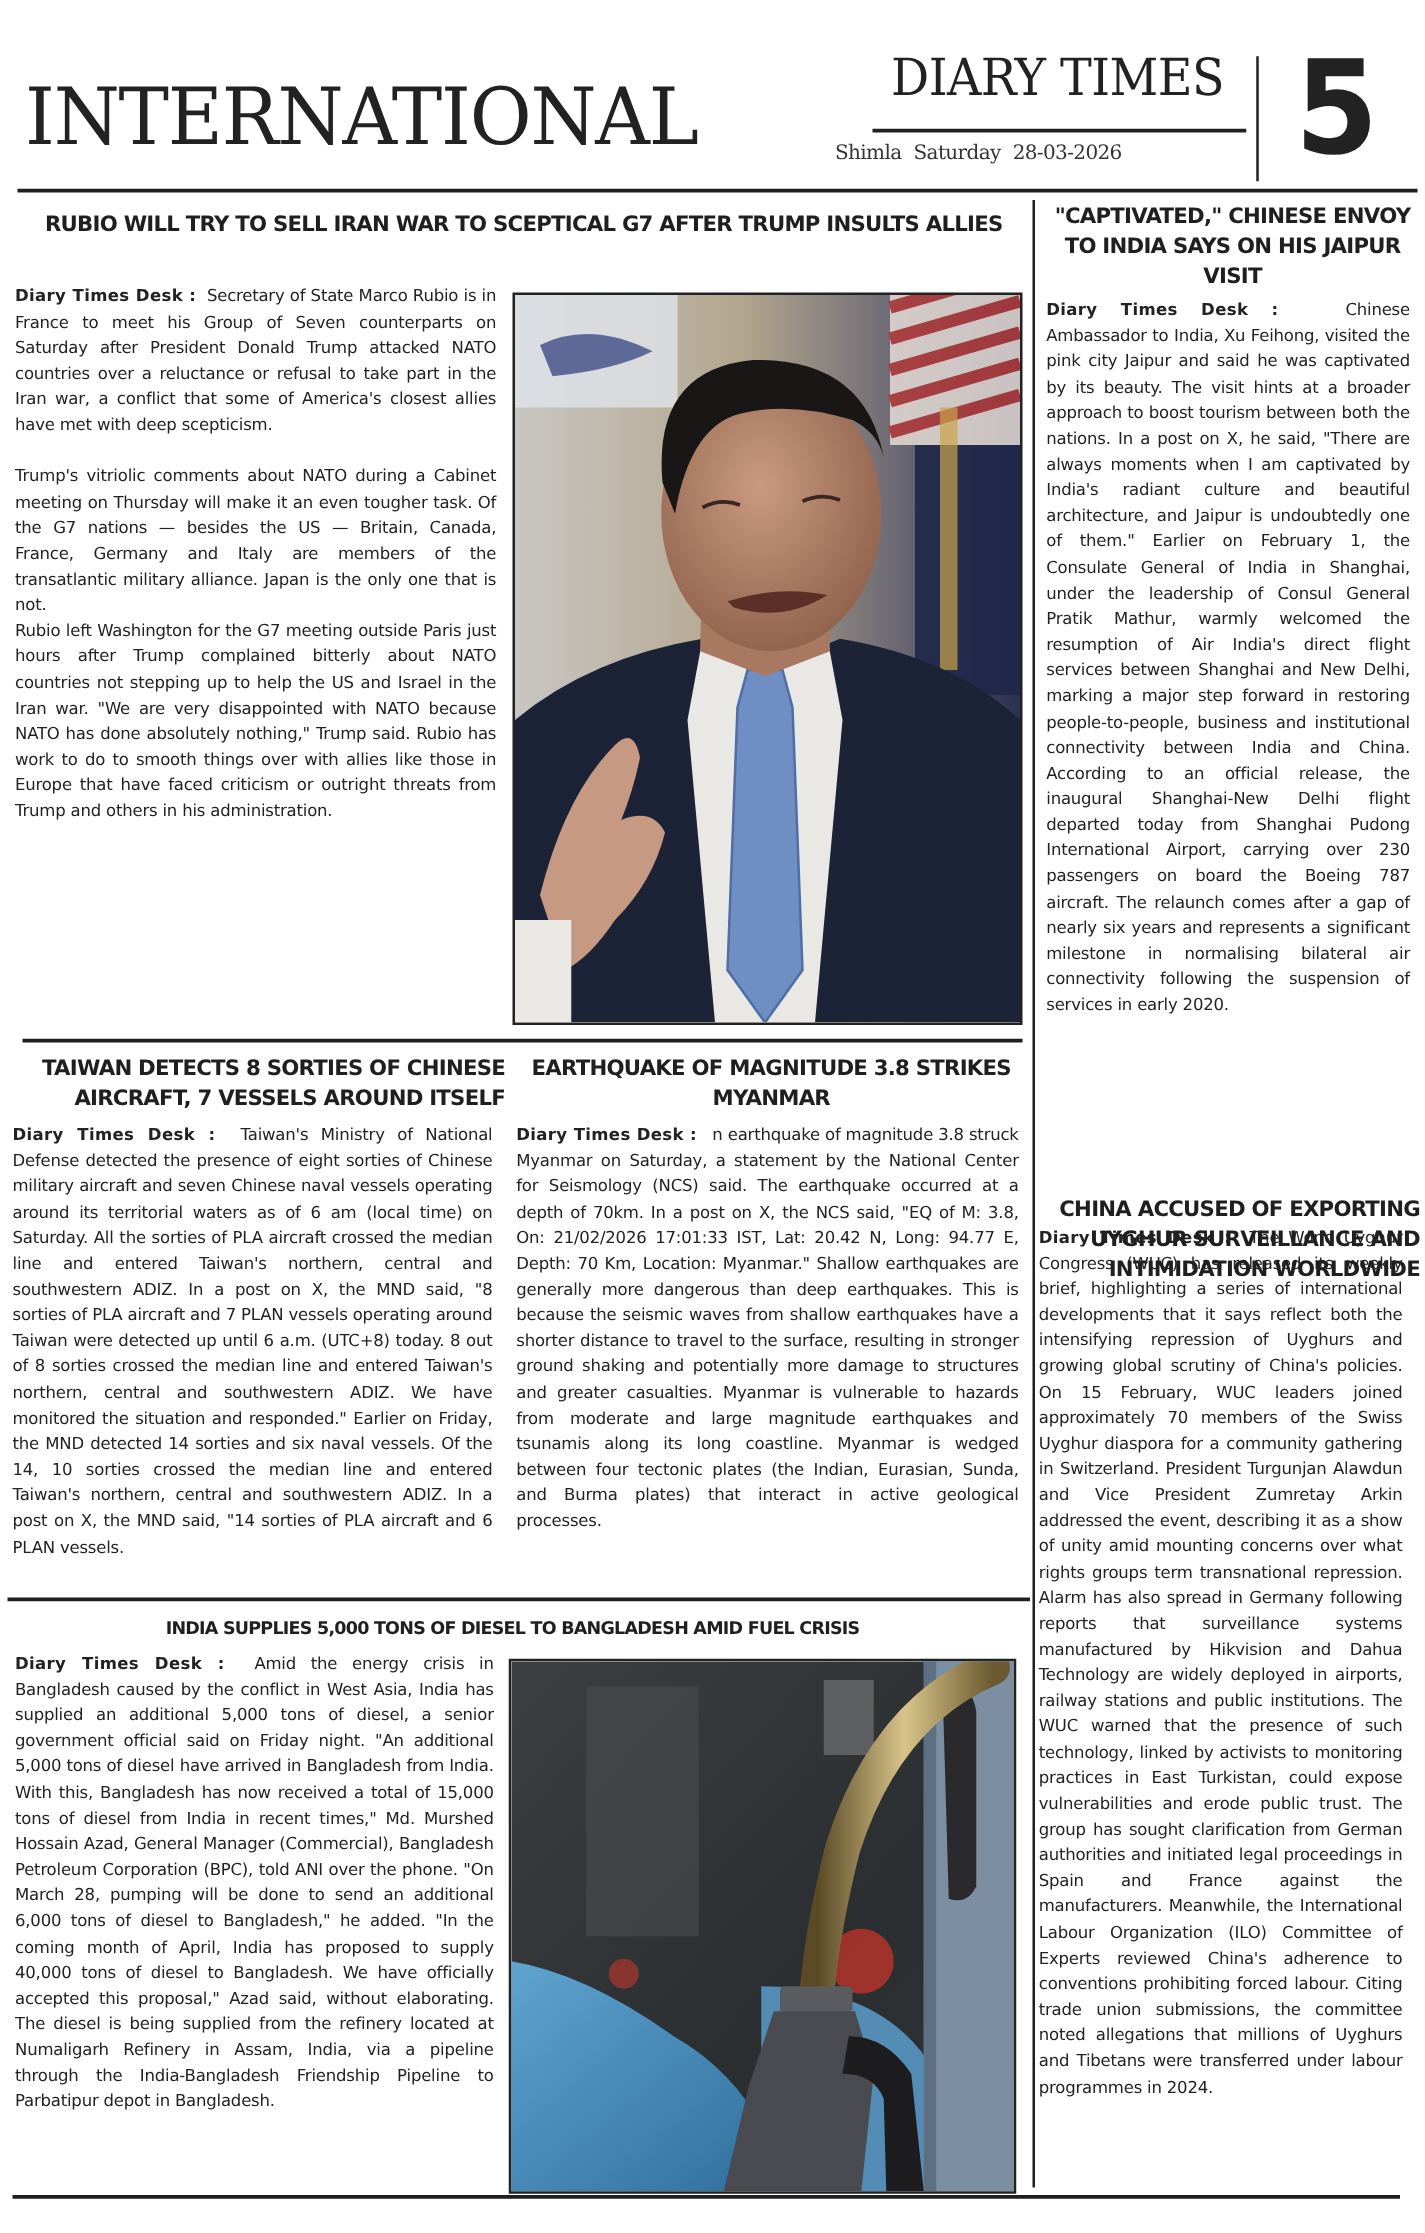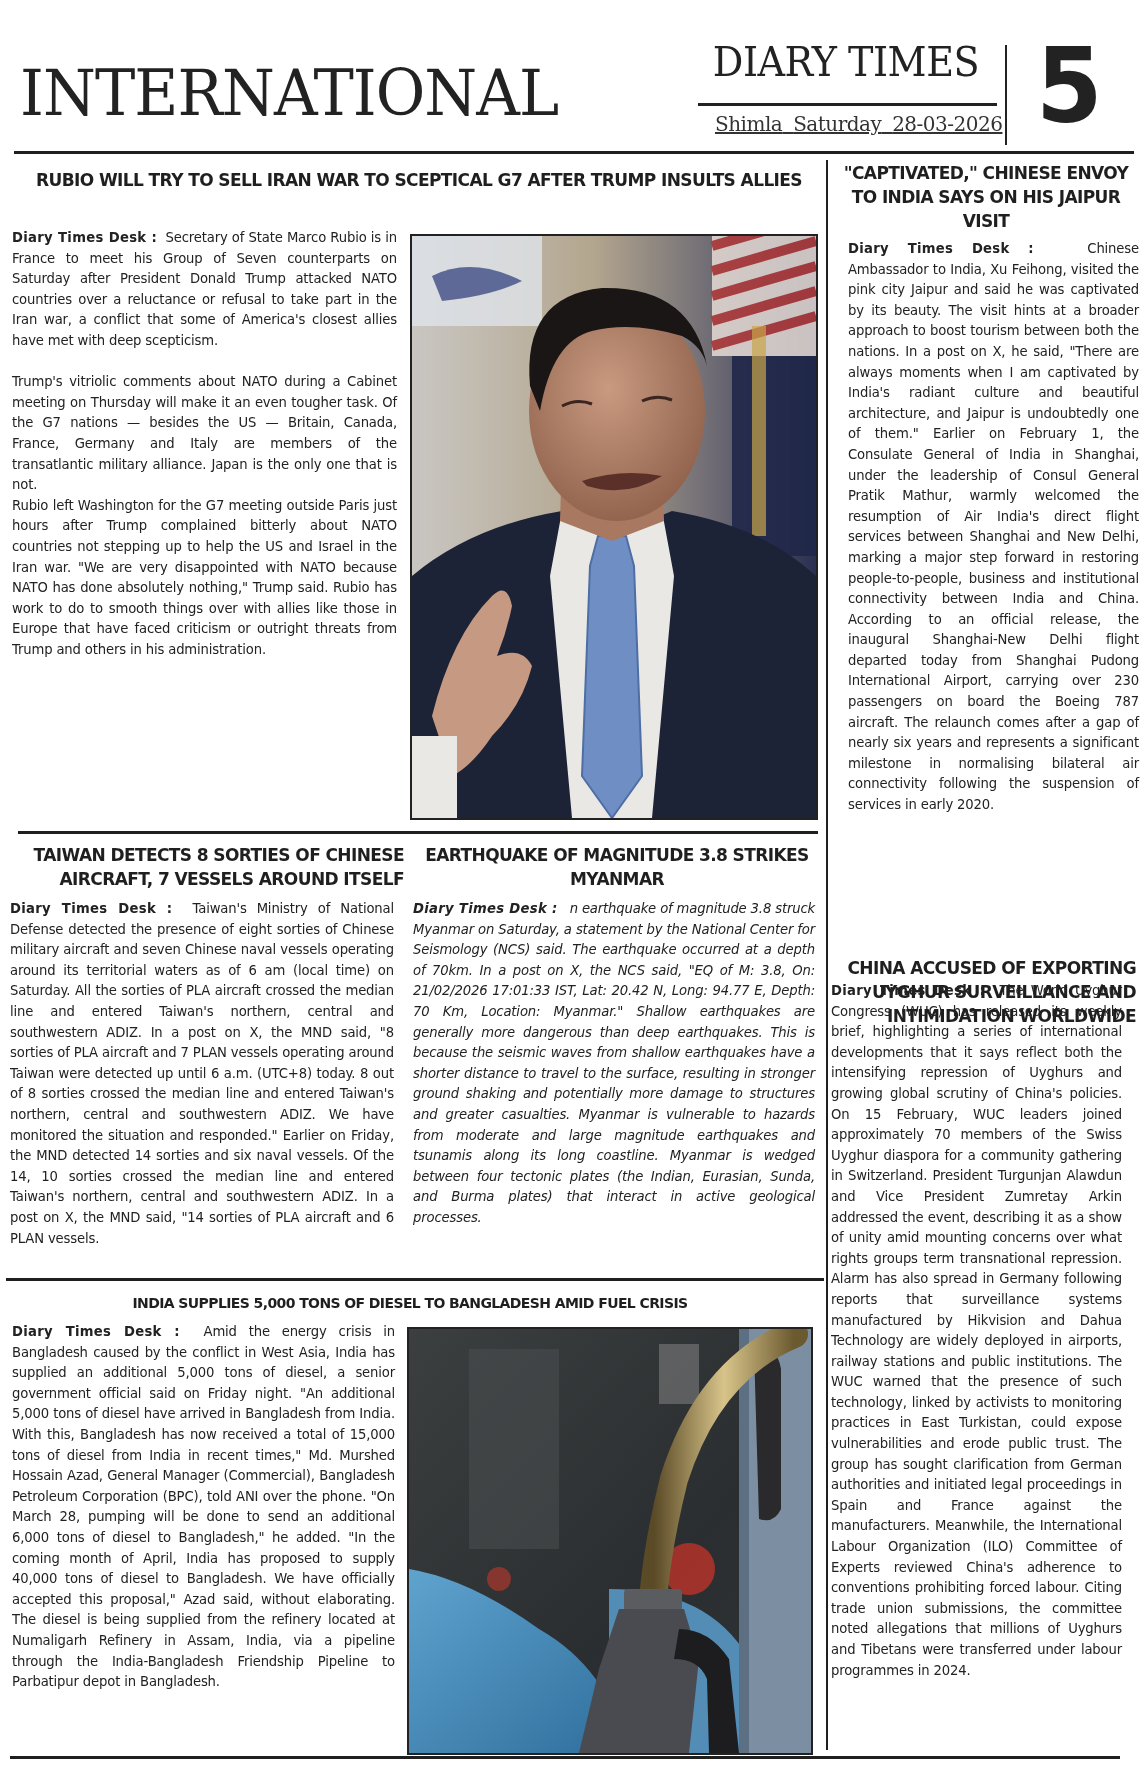--- a/index.html
+++ b/index.html
@@ -3,21 +3,21 @@
 <meta charset="utf-8">
 <style>
   html, body { margin: 0; padding: 0; background: #ffffff; }
   body { width: 1140px; height: 1786px; position: relative; overflow: hidden; color: #1b1b1b; font-family: "DejaVu Sans", sans-serif; }
   .abs { position: absolute; }
 
   
   .section-title { left: 20px; top: 62px; font-family: "DejaVu Serif", serif; font-size: 63px; letter-spacing: -1px; color: #222; line-height: 1; transform: scaleX(0.96); transform-origin: left; }
   .paper-name { left: 700px; top: 42px; width: 292px; text-align: center; font-family: "DejaVu Serif", serif; font-size: 41px; color: #222; line-height: 1; letter-spacing: -0.5px; transform: scaleX(0.93); transform-origin: center; }
   .masthead-underline { left: 698px; top: 103px; width: 299px; height: 3px; background: #222; }
-  .dateline { left: 715px; top: 112px; width: 298px; font-family: "DejaVu Serif", serif; font-size: 20px; color: #333; white-space: nowrap; letter-spacing: -0.5px; word-spacing: 5px; text-decoration: underline; }
+  .dateline { left: 668px; top: 112px; width: 298px; font-family: "DejaVu Serif", serif; font-size: 16px; color: #333; white-space: nowrap; letter-spacing: -0.5px; word-spacing: 5px; }
   .vrule-masthead { left: 1005px; top: 45px; width: 2px; height: 100px; background: #222; }
   .page-number { left: 1036px; top: 34px; font-family: "DejaVu Sans", sans-serif; font-weight: bold; font-size: 104px; color: #222; line-height: 1; transform: scaleX(0.92); transform-origin: left; }
   .hrule { height: 3px; background: #1f1f1f; }
 
   
   .headline { font-family: "DejaVu Sans", sans-serif; font-weight: bold; color: #1f1f1f; text-align: center; letter-spacing: -0.6px; line-height: 24px; font-size: 17px; }
   .body { font-family: "DejaVu Sans", sans-serif; font-size: 13.2px; line-height: 20.6px; text-align: justify; color: #222; letter-spacing: -0.15px; }
   .body p { margin: 0; }
   .body p.gap { margin-top: 20.6px; }
   .desk { font-weight: bold; letter-spacing: 0.3px; }
@@ -88,38 +88,38 @@
     <path d="M170 245 Q210 232 250 240 Q215 262 175 250 Z" fill="#5a3029"></path>
 
     <path d="M20 480 Q40 400 80 360 Q95 345 100 370 Q95 395 85 420 Q110 410 120 430 Q110 470 80 500 Q60 530 40 540 Z" fill="#c69a82"></path>
     <rect x="0" y="500" width="45" height="82" fill="#eae8e4"></rect>
   </svg>
 </div>
 
 <div class="abs vrule" style="left:826px; top:160px; height:1590px;"></div>
 
 <div class="abs headline" style="left:836px; top:161px; width:300px;">"CAPTIVATED," CHINESE ENVOY TO INDIA SAYS ON HIS JAIPUR VISIT</div>
-<div class="abs body" style="left:837px; top:239px; width:291px;margin-left:11px;">
+<div class="abs body" style="left:837px; top:239px; width:291px;">
   <p><span class="desk">Diary Times Desk :</span>&nbsp;&nbsp; <span>Chinese Ambassador to India, Xu Feihong, visited the pink city Jaipur and said he was captivated by its beauty. The visit hints at a broader approach to boost tourism between both the nations. In a post on X, he said, "There are always moments when I am captivated by India's radiant culture and beautiful architecture, and Jaipur is undoubtedly one of them." Earlier on February 1, the Consulate General of India in Shanghai, under the leadership of Consul General Pratik Mathur, warmly welcomed the resumption of Air India's direct flight services between Shanghai and New Delhi, marking a major step forward in restoring people-to-people, business and institutional connectivity between India and China. According to an official release, the inaugural Shanghai-New Delhi flight departed today from Shanghai Pudong International Airport, carrying over 230 passengers on board the Boeing 787 aircraft. The relaunch comes after a gap of nearly six years and represents a significant milestone in normalising bilateral air connectivity following the suspension of services in early 2020.</span></p>
 </div>
 
 <div class="abs headline" style="left:836px; top:956px; width:300px;text-align:right;">CHINA ACCUSED OF EXPORTING UYGHUR SURVEILLANCE AND INTIMIDATION WORLDWIDE</div>
 <div class="abs body" style="left:817px; top:981px; width:291px;margin-left:14px;">
   <p><span class="desk">Diary Times Desk :</span>&nbsp; <span>The World Uyghur Congress (WUC) has released its weekly brief, highlighting a series of international developments that it says reflect both the intensifying repression of Uyghurs and growing global scrutiny of China's policies. On 15 February, WUC leaders joined approximately 70 members of the Swiss Uyghur diaspora for a community gathering in Switzerland. President Turgunjan Alawdun and Vice President Zumretay Arkin addressed the event, describing it as a show of unity amid mounting concerns over what rights groups term transnational repression. Alarm has also spread in Germany following reports that surveillance systems manufactured by Hikvision and Dahua Technology are widely deployed in airports, railway stations and public institutions. The WUC warned that the presence of such technology, linked by activists to monitoring practices in East Turkistan, could expose vulnerabilities and erode public trust. The group has sought clarification from German authorities and initiated legal proceedings in Spain and France against the manufacturers. Meanwhile, the International Labour Organization (ILO) Committee of Experts reviewed China's adherence to conventions prohibiting forced labour. Citing trade union submissions, the committee noted allegations that millions of Uyghurs and Tibetans were transferred under labour programmes in 2024.</span></p>
 </div>
 
 <div class="abs hrule" style="left:18px; top:831px; width:800px;"></div>
 
 <div class="abs headline" style="left:14px; top:843px; width:390px;text-align:right;">TAIWAN DETECTS 8 SORTIES OF CHINESE AIRCRAFT, 7 VESSELS AROUND ITSELF</div>
 <div class="abs body" style="left:10px; top:899px; width:384px;">
   <p><span class="desk">Diary Times Desk :</span>&nbsp; <span>Taiwan's Ministry of National Defense detected the presence of eight sorties of Chinese military aircraft and seven Chinese naval vessels operating around its territorial waters as of 6 am (local time) on Saturday. All the sorties of PLA aircraft crossed the median line and entered Taiwan's northern, central and southwestern ADIZ. In a post on X, the MND said, "8 sorties of PLA aircraft and 7 PLAN vessels operating around Taiwan were detected up until 6 a.m. (UTC+8) today. 8 out of 8 sorties crossed the median line and entered Taiwan's northern, central and southwestern ADIZ. We have monitored the situation and responded." Earlier on Friday, the MND detected 14 sorties and six naval vessels. Of the 14, 10 sorties crossed the median line and entered Taiwan's northern, central and southwestern ADIZ. In a post on X, the MND said, "14 sorties of PLA aircraft and 6 PLAN vessels.</span></p>
 </div>
 
 <div class="abs headline" style="left:412px; top:843px; width:410px;">EARTHQUAKE OF MAGNITUDE 3.8 STRIKES MYANMAR</div>
-<div class="abs body" style="left:413px; top:899px; width:402px;font-style:italic;">
+<div class="abs body" style="left:413px; top:899px; width:402px;">
   <p><span class="desk">Diary Times Desk :</span>&nbsp;&nbsp; <span>n earthquake of magnitude 3.8 struck Myanmar on Saturday, a statement by the National Center for Seismology (NCS) said. The earthquake occurred at a depth of 70km. In a post on X, the NCS said, "EQ of M: 3.8, On: 21/02/2026 17:01:33 IST, Lat: 20.42 N, Long: 94.77 E, Depth: 70 Km, Location: Myanmar." Shallow earthquakes are generally more dangerous than deep earthquakes. This is because the seismic waves from shallow earthquakes have a shorter distance to travel to the surface, resulting in stronger ground shaking and potentially more damage to structures and greater casualties. Myanmar is vulnerable to hazards from moderate and large magnitude earthquakes and tsunamis along its long coastline. Myanmar is wedged between four tectonic plates (the Indian, Eurasian, Sunda, and Burma plates) that interact in active geological processes.</span></p>
 </div>
 
 <div class="abs hrule" style="left:6px; top:1278px; width:818px;"></div>
 
 <div class="abs headline" style="left:10px; top:1291px; width:800px; font-size:14px;">INDIA SUPPLIES 5,000 TONS OF DIESEL TO BANGLADESH AMID FUEL CRISIS</div>
 <div class="abs body" style="left:12px; top:1322px; width:383px;">
   <p><span class="desk">Diary Times Desk :</span>&nbsp; <span>Amid the energy crisis in Bangladesh caused by the conflict in West Asia, India has supplied an additional 5,000 tons of diesel, a senior government official said on Friday night. "An additional 5,000 tons of diesel have arrived in Bangladesh from India. With this, Bangladesh has now received a total of 15,000 tons of diesel from India in recent times," Md. Murshed Hossain Azad, General Manager (Commercial), Bangladesh Petroleum Corporation (BPC), told ANI over the phone. "On March 28, pumping will be done to send an additional 6,000 tons of diesel to Bangladesh," he added. "In the coming month of April, India has proposed to supply 40,000 tons of diesel to Bangladesh. We have officially accepted this proposal," Azad said, without elaborating. The diesel is being supplied from the refinery located at Numaligarh Refinery in Assam, India, via a pipeline through the India-Bangladesh Friendship Pipeline to Parbatipur depot in Bangladesh.</span></p>
 </div>
 <div class="abs photo" style="left:407px; top:1327px; width:402px; height:424px;">

